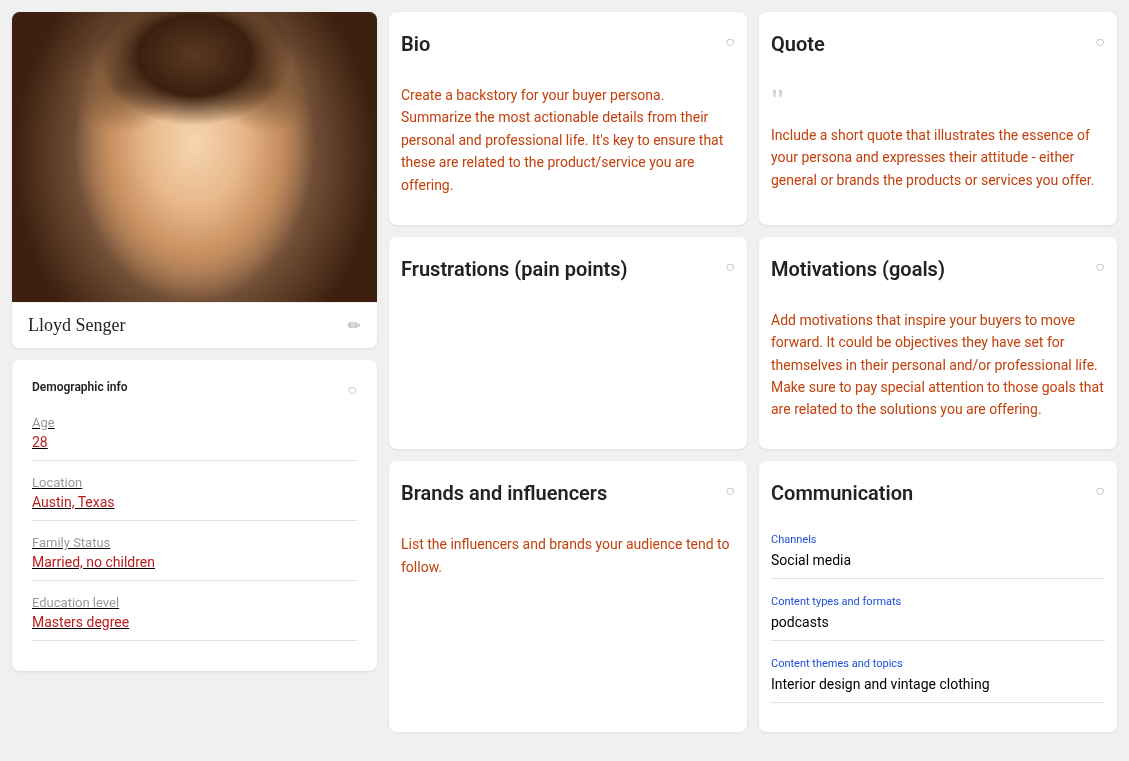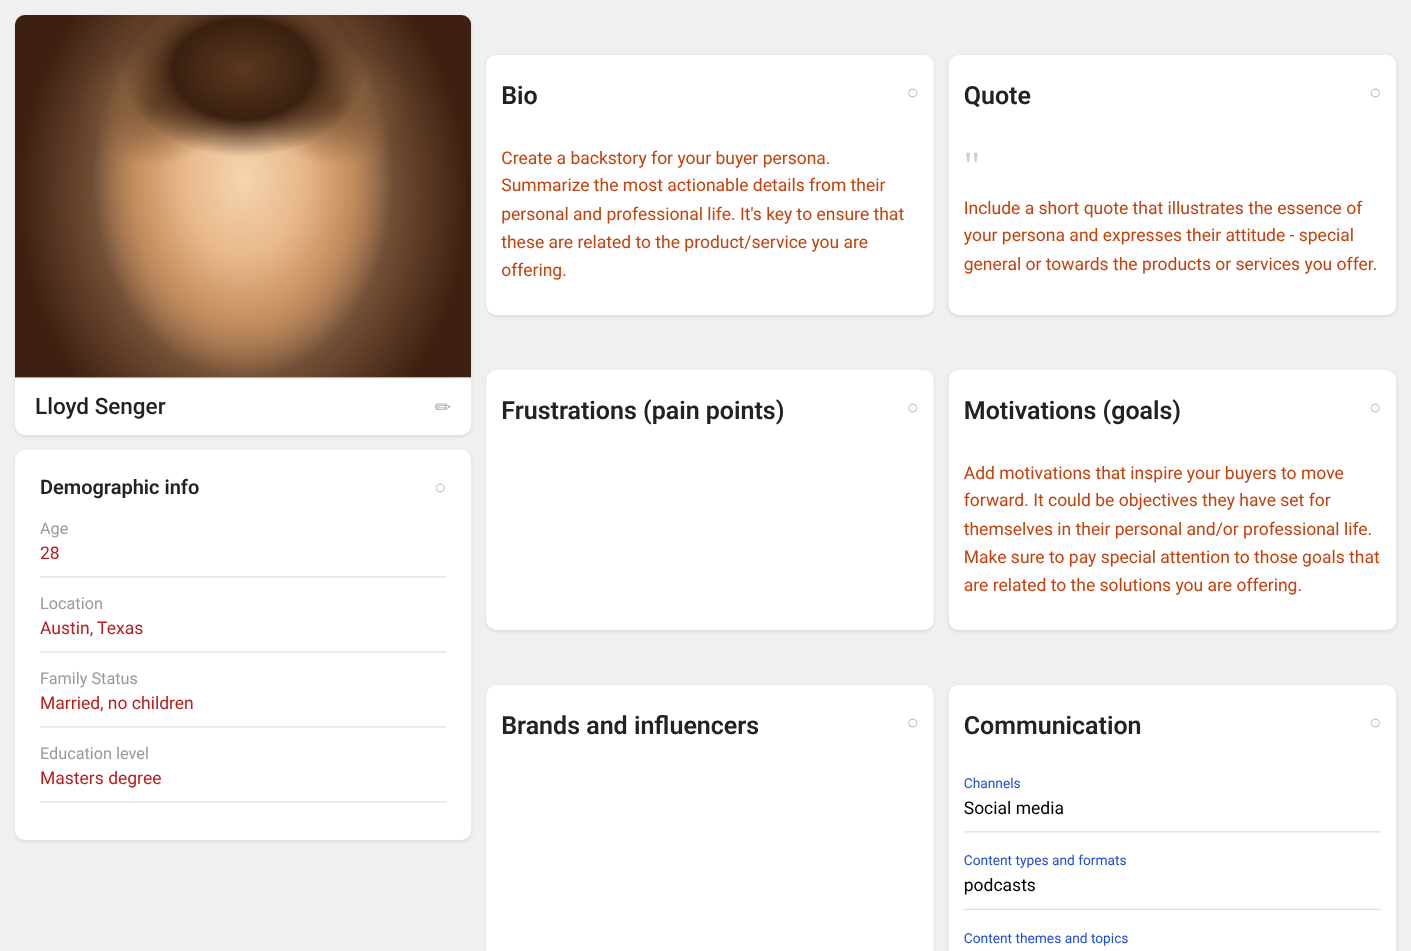--- a/index.html
+++ b/index.html
@@ -61,20 +61,21 @@
       display: flex;
       align-items: center;
       justify-content: space-between;
       border-top: 1px solid #eee;
     }
 
     .profile-name {
       font-size: 18px;
       font-weight: 500;
       color: #222;
+      font-family: Liberation Serif, serif;
     }
 
     .edit-icon {
       color: #aaa;
       font-size: 16px;
       cursor: pointer;
     }
 
     .demographic-card {
       background: #fff;
@@ -84,33 +85,34 @@
     }
 
     .card-header {
       display: flex;
       justify-content: space-between;
       align-items: flex-start;
       margin-bottom: 16px;
     }
 
     .card-title {
-      font-size: 16px;
+      font-size: 12px;
       font-weight: 600;
       color: #222;
     }
 
     .hint-icon {
       color: #bbb;
       font-size: 16px;
       cursor: pointer;
     }
 
     .field-group {
       margin-bottom: 4px;
+      text-decoration: underline;
     }
 
     .field-label {
       font-size: 13px;
       color: #999;
       margin-bottom: 4px;
     }
 
     .field-value {
       font-size: 14px;
@@ -128,21 +130,20 @@
       grid-template-rows: auto auto auto auto;
       gap: 12px;
     }
 
     .content-card {
       background: #fff;
       border-radius: 8px;
       padding: 20px 12px 24px;
       box-shadow: 0 1px 3px rgba(0,0,0,0.08);
       position: relative;
-      margin-top: 32px;
     }
 
     .content-card .card-title {
       font-size: 20px;
       font-weight: 600;
       margin-bottom: 12px;
     }
 
     .content-card .card-body {
       font-size: 14px;
@@ -228,21 +229,21 @@
     </div>
     <div class="card-body">Create a backstory for your buyer persona. Summarize the most actionable details from their personal and professional life. It's key to ensure that these are related to the product/service you are offering.</div>
   </div>
 
   <div class="content-card">
     <div class="card-header">
       <span class="card-title">Quote</span>
       <span class="hint-icon">○</span>
     </div>
     <div class="quote-mark">"</div>
-    <div class="card-body">Include a short quote that illustrates the essence of your persona and expresses their attitude - special general or towards the products or services you offer.</div>
+    <div class="card-body">Include a short quote that illustrates the essence of your persona and expresses their attitude - either general or brands the products or services you offer.</div>
   </div>
 
   <div class="content-card">
     <div class="card-header">
       <span class="card-title">Frustrations (pain points)</span>
       <span class="hint-icon">○</span>
     </div>
   </div>
 
   <div class="content-card">
@@ -251,20 +252,21 @@
       <span class="hint-icon">○</span>
     </div>
     <div class="card-body">Add motivations that inspire your buyers to move forward. It could be objectives they have set for themselves in their personal and/or professional life. Make sure to pay special attention to those goals that are related to the solutions you are offering.</div>
   </div>
 
   <div class="content-card">
     <div class="card-header">
       <span class="card-title">Brands and influencers</span>
       <span class="hint-icon">○</span>
     </div>
+    <div class="card-body">List the influencers and brands your audience tend to follow.</div>
   </div>
 
   <div class="content-card">
     <div class="card-header">
       <span class="card-title">Communication</span>
       <span class="hint-icon">○</span>
     </div>
     <div class="comm-field-label">Channels</div>
     <div class="comm-field-value">Social media</div>
     <div class="comm-field-label">Content types and formats</div>

